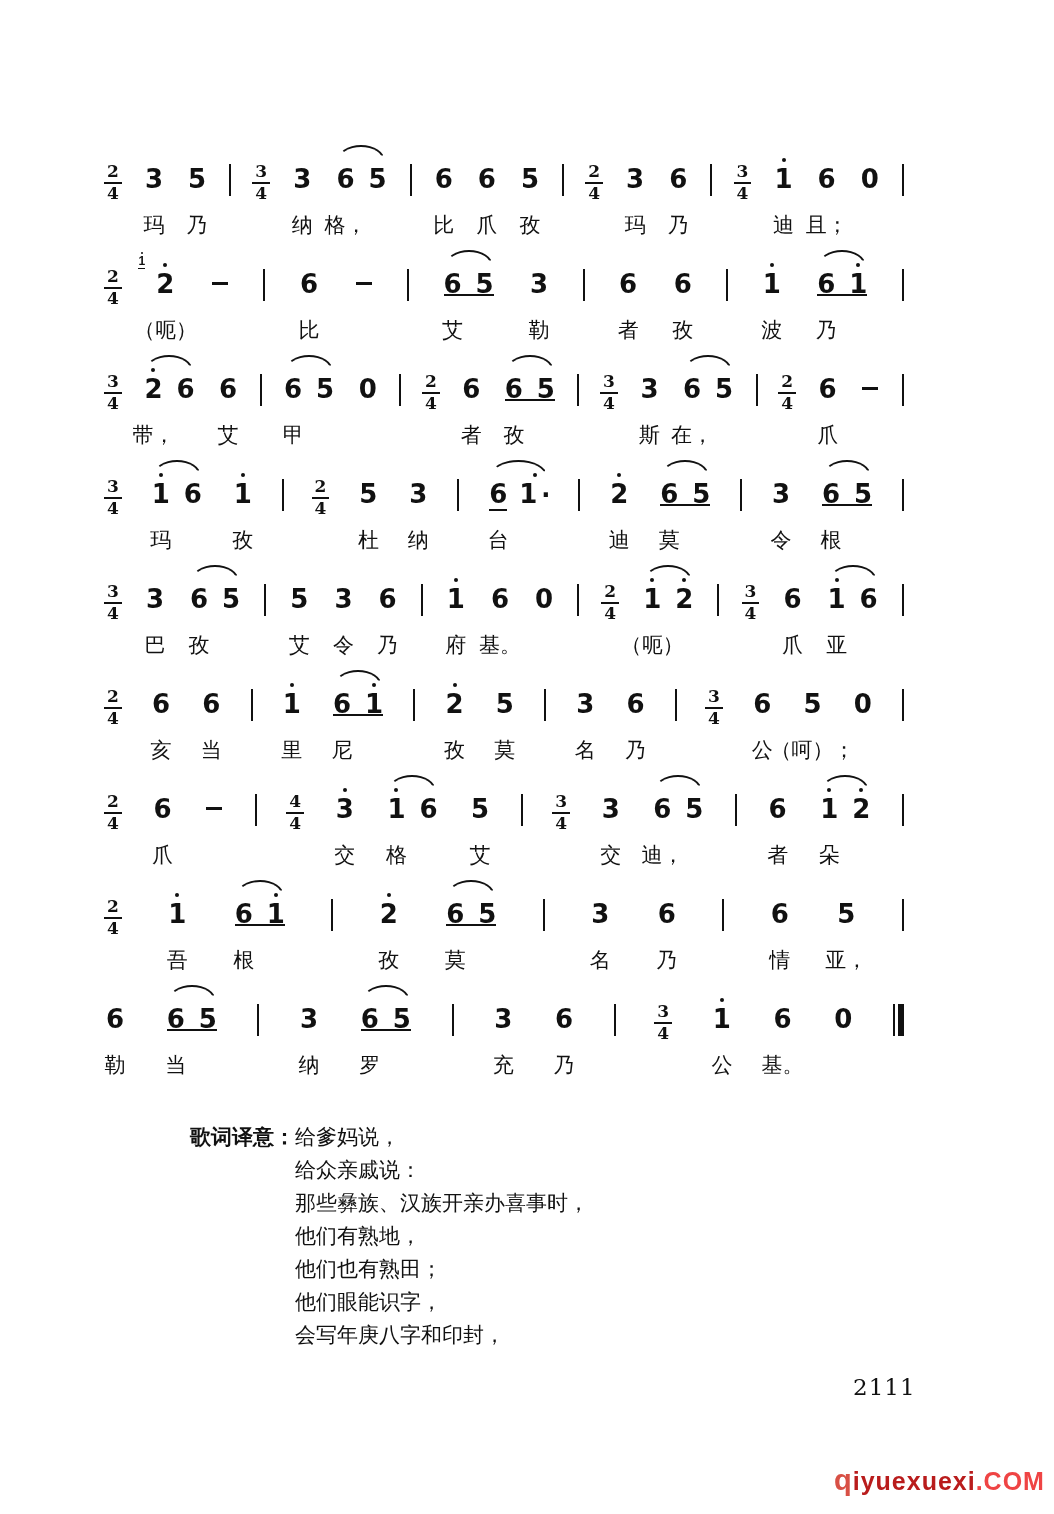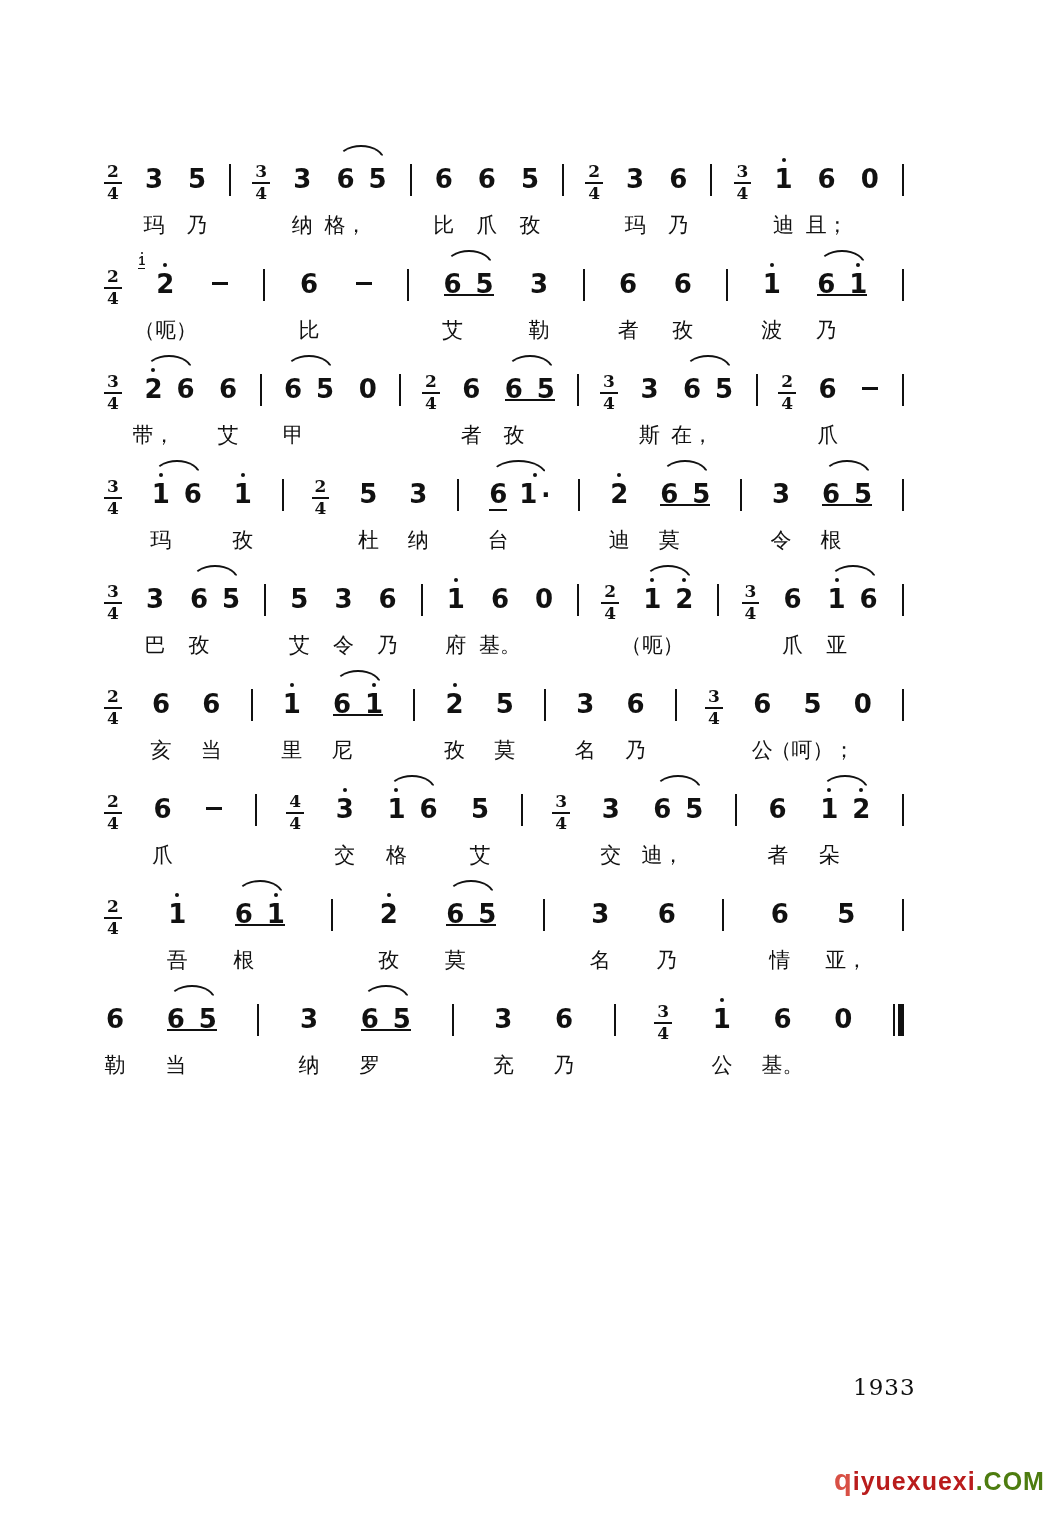--- a/index.html
+++ b/index.html
@@ -36,21 +36,21 @@
   .gracedigit{font-size:12px;font-weight:700;border-bottom:1px solid #111;padding-bottom:1px;}
   .trans{position:absolute;left:190px;top:1120px;font-size:21px;display:flex;align-items:flex-start;}
   .trans-label{font-weight:700;white-space:nowrap;line-height:33px;}
   .trans-lines > div{line-height:33px;height:33px;white-space:nowrap;}
   .pageno{position:absolute;left:853px;top:1374px;font-size:23px;letter-spacing:1px;
           font-family:"DejaVu Serif","Liberation Serif",serif;}
   .wm{position:absolute;left:834px;top:1464px;font-size:25px;font-weight:700;letter-spacing:1px;
       font-family:"Liberation Sans",sans-serif;white-space:nowrap;}
   .wm-q{color:#d85045;font-size:29px;}
   .wm-body{color:#b91c1c;}
-  .wm-com{color:#4d7c0f;}
+  .wm-com{color:#ef4444;}
 </style>
 </head>
 <body>
 
 <div class="page">
   <div class="score" id="score">
       <div class="line">
         <div class="mrow">
           <div class="ts">
             <span class="tsn">2</span>
@@ -948,19 +948,31 @@
             </div>
           </div>
           <div class="endbar">
             <span class="ebthin"></span>
             <span class="ebthick"></span>
           </div>
         </div>
       </div>
     </div>
 
+  <div class="trans">
+    <span class="trans-label">歌词译意：</span>
+    <div class="trans-lines" id="trans-lines">
+        <div>给爹妈说，</div>
+        <div>给众亲戚说：</div>
+        <div>那些彝族、汉族开亲办喜事时，</div>
+        <div>他们有熟地，</div>
+        <div>他们也有熟田；</div>
+        <div>他们眼能识字，</div>
+        <div>会写年庚八字和印封，</div>
+      </div>
+  </div>
 
-  <div class="pageno">1933</div>
+  <div class="pageno">2111</div>
 
   <div class="wm">
     <span class="wm-q">q</span><span class="wm-body">iyuexuexi</span><span class="wm-com">.COM</span>
   </div>
 </div>
 
 </body></html>

